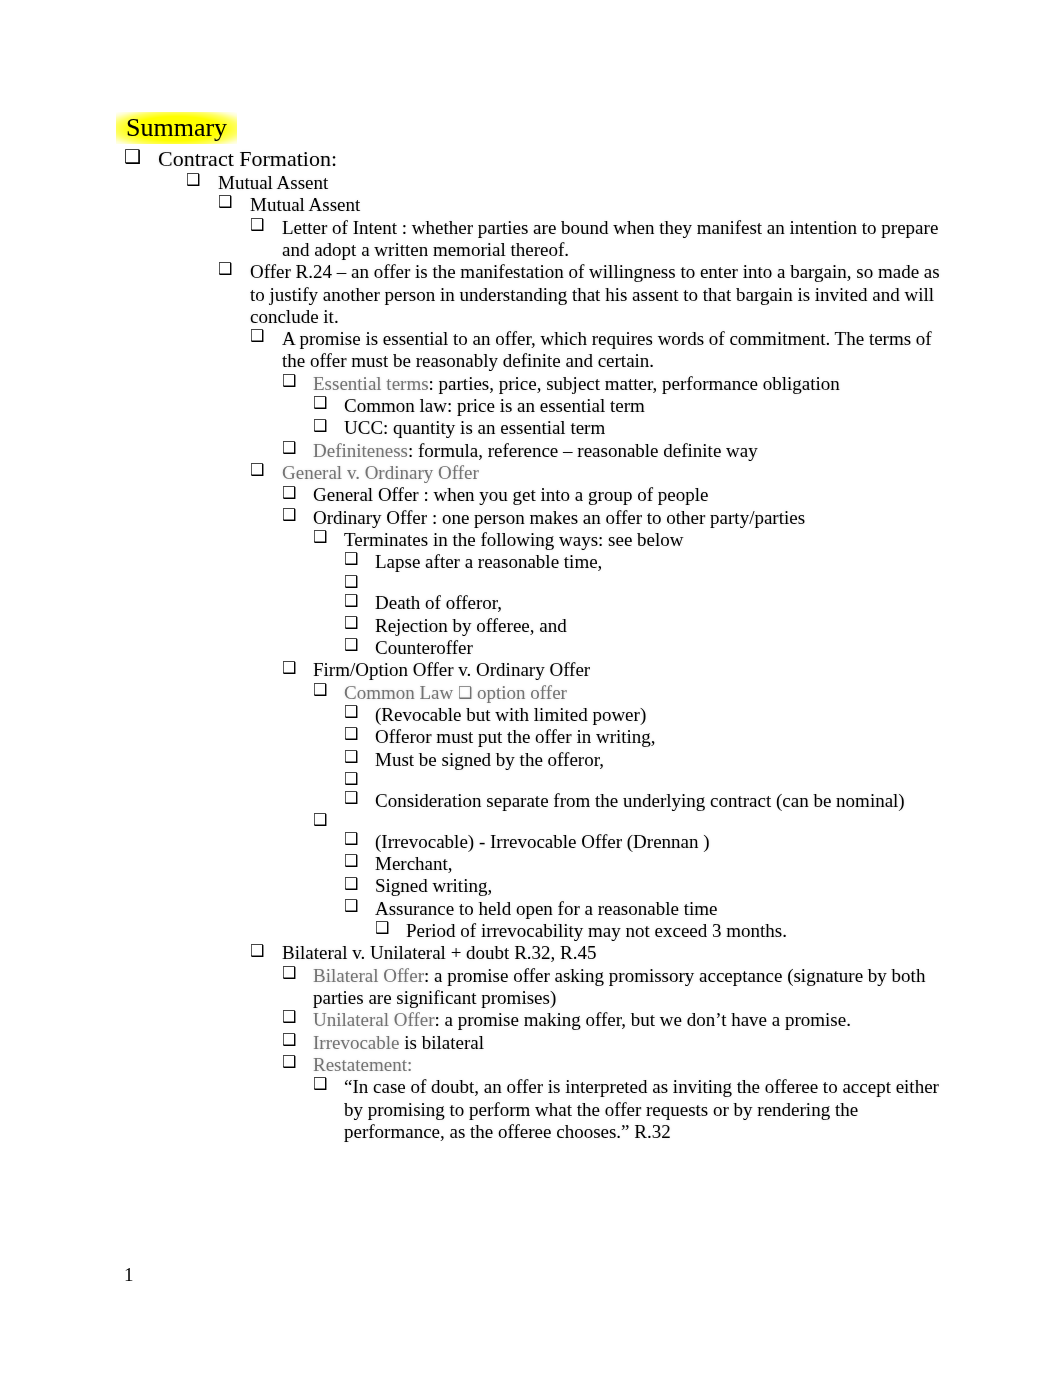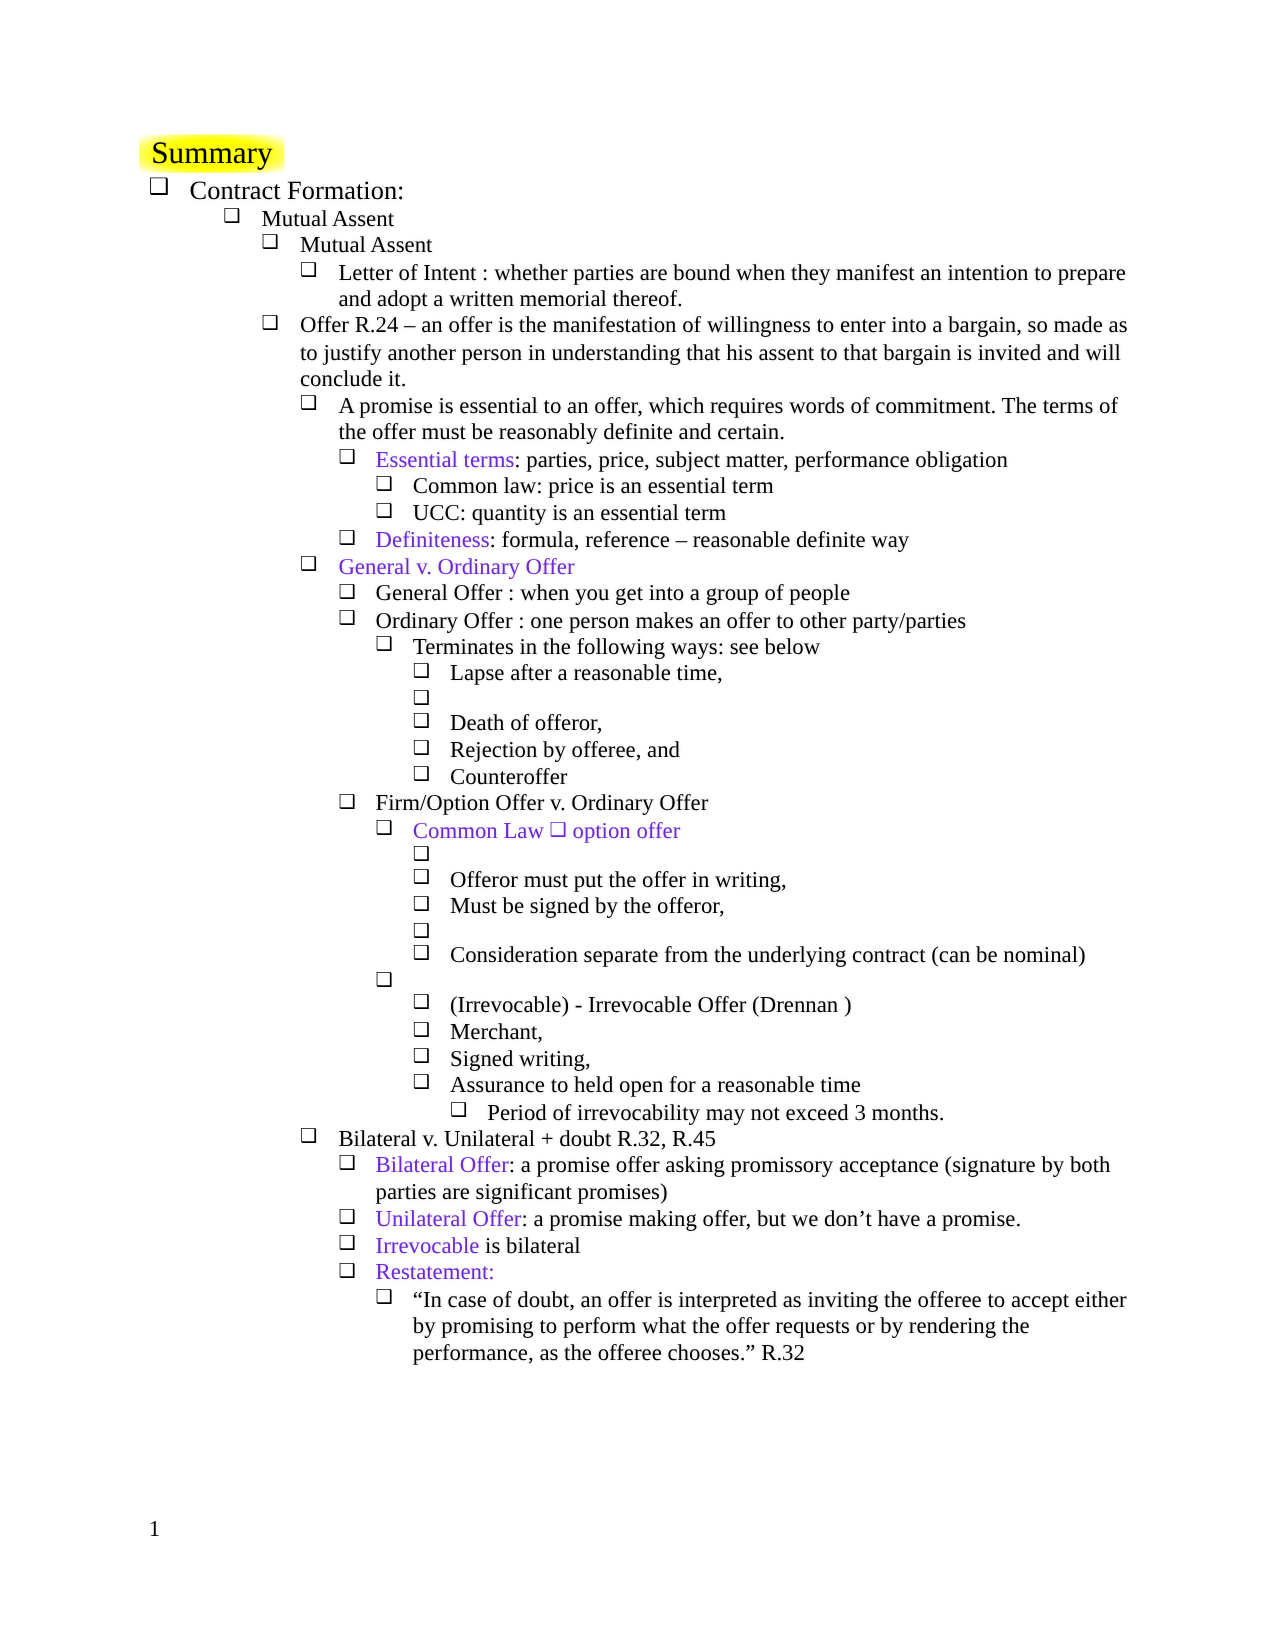--- a/index.html
+++ b/index.html
@@ -68,21 +68,21 @@
   .txt {
     flex: 1 1 auto;
     text-shadow: 0 0 3px rgba(0,0,0,0.14);
   }
   .glyph {
     font-family: "DejaVu Sans", sans-serif;
     font-size: 0.84em;
     position: relative;
     top: -0.05em;
   }
-  .green { color: #6d28d9; }
+  .green { color: #737373; }
 
   
   .lv0 { padding-left: 16px;  font-size: 22px; }
   .lv0 > .bullet { width: 34px; font-size: 19px; }
 
   .lv1 { padding-left: 78px;  font-size: 19px; }
   .lv1 > .bullet { width: 32px; font-size: 16px; }
 
   .lv2 { padding-left: 110px; font-size: 19px; }
   .lv2 > .bullet { width: 32px; font-size: 16px; }
@@ -201,20 +201,21 @@
         <div class="row lv4">
           <span class="bullet glyph">❑</span>
           <span class="txt">Firm/Option Offer v. Ordinary Offer</span>
         </div>
         <div class="row lv5">
           <span class="bullet glyph">❑</span>
           <span class="txt"><span class="green">Common Law  <span class="glyph">❑</span>   option offer</span></span>
         </div>
         <div class="row lv6">
           <span class="bullet glyph">❑</span>
+          <span class="txt">(Revocable but with limited power)</span>
         </div>
         <div class="row lv6">
           <span class="bullet glyph">❑</span>
           <span class="txt">Offeror must put the offer in writing,</span>
         </div>
         <div class="row lv6">
           <span class="bullet glyph">❑</span>
           <span class="txt">Must be signed by the offeror,</span>
         </div>
         <div class="row lv6">

